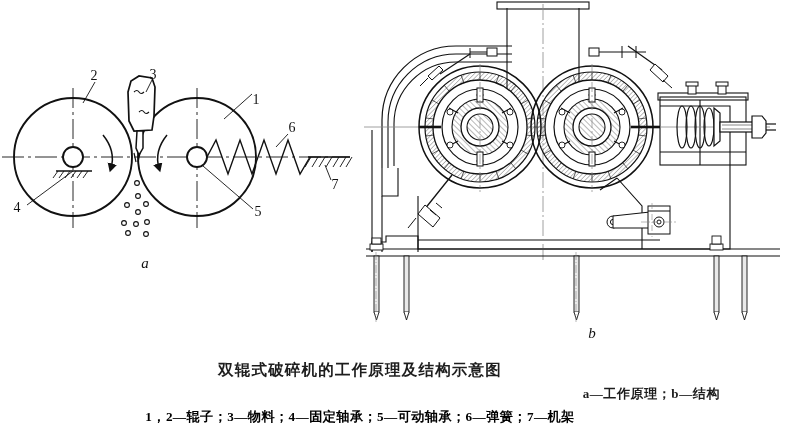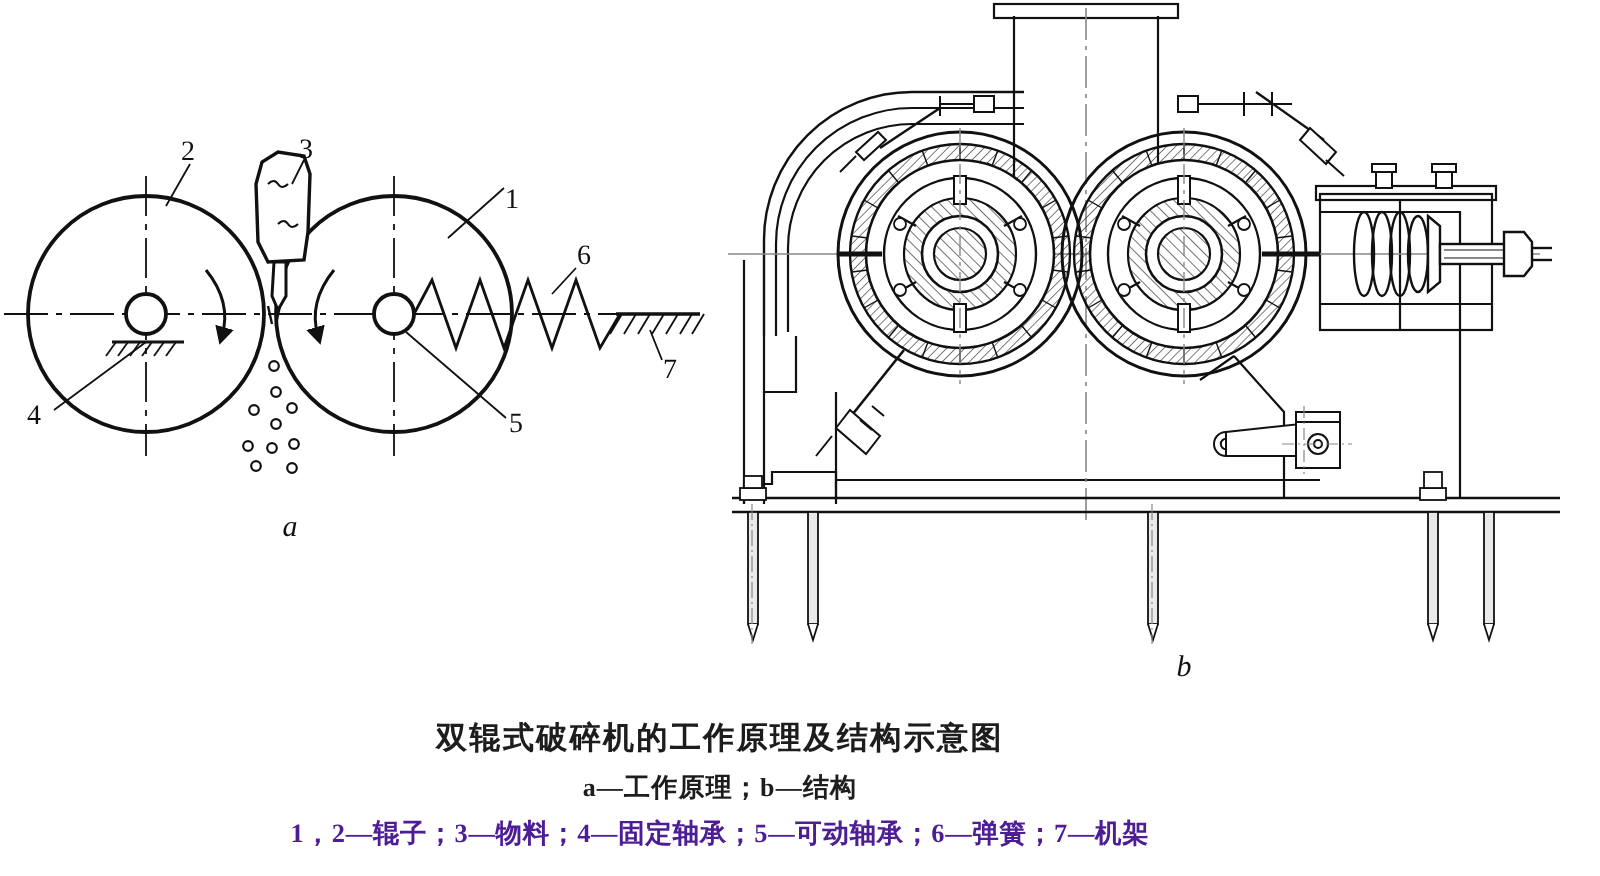--- a/index.html
+++ b/index.html
@@ -43,27 +43,28 @@
     color: #1d1d1d;
     line-height: 24px;
   }
   .caption-sub {
     font-family: "Liberation Serif", "DejaVu Serif", serif;
     font-size: 13px;
     font-weight: bold;
     letter-spacing: 0.6px;
     color: #1d1d1d;
     line-height: 23px;
+    text-align: right;
   }
   .caption-legend {
     font-family: "Liberation Serif", "DejaVu Serif", serif;
     font-size: 13.2px;
     font-weight: bold;
     letter-spacing: 0.4px;
-    color: #4c1d95;
+    color: #000000;
     line-height: 23px;
   }
   svg text.callout {
     font-family: "Liberation Serif", "DejaVu Serif", serif;
     font-size: 14px;
     fill: #111;
   }
   svg text.panel-letter {
     font-family: "Liberation Serif", "DejaVu Serif", serif;
     font-size: 15px;

